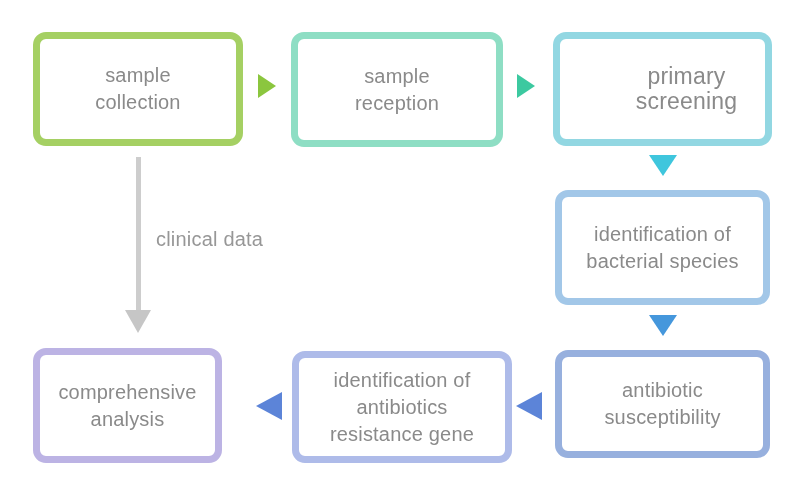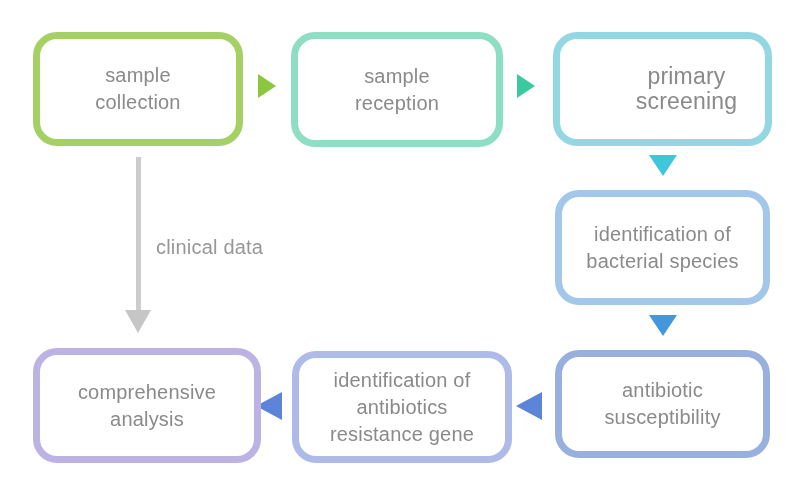--- a/index.html
+++ b/index.html
@@ -1,21 +1,21 @@
 <!DOCTYPE html>
 <html><head>
 <meta charset="utf-8">
 <style>
   html,body{margin:0;padding:0;background:#ffffff;}
   #stage{
     position:relative;width:800px;height:495px;background:#ffffff;overflow:hidden;
     font-family:"Liberation Sans","DejaVu Sans",sans-serif;
   }
   .node{
-    position:absolute;box-sizing:border-box;border-radius:24px;background:#ffffff;
+    position:absolute;box-sizing:border-box;border-radius:13px;background:#ffffff;
     display:flex;flex-direction:column;align-items:center;justify-content:center;
     text-align:center;color:#8a8a8a;
   }
   .node .label{white-space:pre-line;font-size:20px;line-height:27px;letter-spacing:.2px;}
   .node .title{font-size:23px;line-height:25px;letter-spacing:.2px;}
   .node .subtitle{white-space:pre-line;font-size:14px;line-height:17px;margin-top:2px;}
   .b-green {border:7px solid #a5d063;}
   .b-mint  {border:7px solid #8edec4;}
   .b-cyan  {border:7px solid #92d7e2;padding-left:48px;}
   .b-blue  {border:7px solid #a2c7e8;}
@@ -26,21 +26,21 @@
   .tri-right{border-top:12px solid transparent;border-bottom:12px solid transparent;}
   .tri-right.green{border-left:18px solid #8bc63e;}
   .tri-right.teal {border-left:18px solid #3cc9a0;}
   .tri-down{border-left:14px solid transparent;border-right:14px solid transparent;}
   .tri-down.cyan{border-top:21px solid #3fc6dd;}
   .tri-down.blue{border-top:21px solid #4597dc;}
   .tri-left{border-top:14px solid transparent;border-bottom:14px solid transparent;border-right:26px solid #5c84d8;}
   .gray-line{position:absolute;left:136px;top:157px;width:5px;height:153px;background:#cdcdcd;}
   .gray-head{position:absolute;left:125px;top:310px;width:0;height:0;
     border-left:13px solid transparent;border-right:13px solid transparent;border-top:23px solid #c6c6c6;}
-  .edge-label{position:absolute;left:156px;top:236px;font-size:20px;color:#979797;letter-spacing:.2px;}
+  .edge-label{position:absolute;left:156px;top:228px;font-size:20px;color:#979797;letter-spacing:.2px;}
 </style>
 </head>
 <body>
 
 <div id="stage">
 
   <div class="node b-green" style="left:33px;top:32px;width:210px;height:114px;">
     <div class="label">sample
 collection</div>
   </div>
@@ -75,21 +75,21 @@
   <div class="tri tri-left" style="left:516px;top:392px;"></div>
 
   <div class="node b-lperi" style="left:292px;top:351px;width:220px;height:112px;">
     <div class="label">identification of
 antibiotics
 resistance gene</div>
   </div>
 
   <div class="tri tri-left" style="left:256px;top:392px;"></div>
 
-  <div class="node b-lav" style="left:33px;top:348px;width:228px;height:115px;">
+  <div class="node b-lav" style="left:33px;top:348px;width:189px;height:115px;">
     <div class="label">comprehensive
 analysis</div>
   </div>
 
   <div class="gray-line"></div>
   <div class="gray-head"></div>
   <div class="edge-label">clinical data</div>
 
 </div>
 

